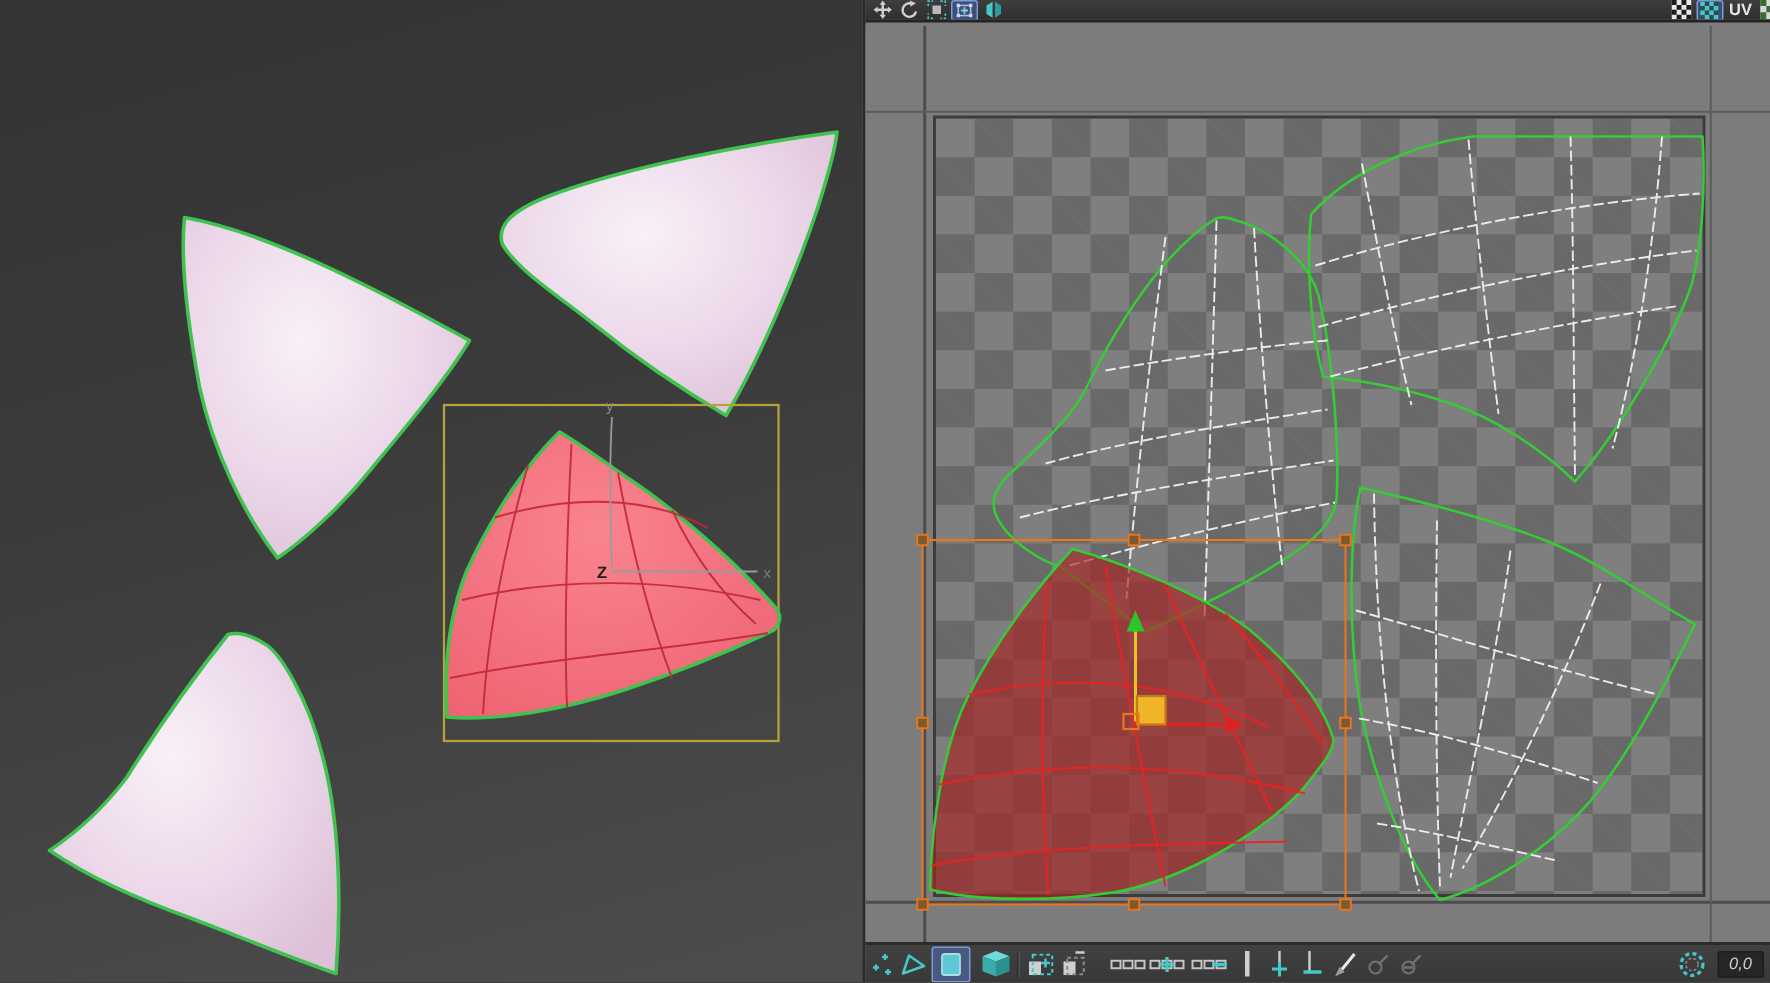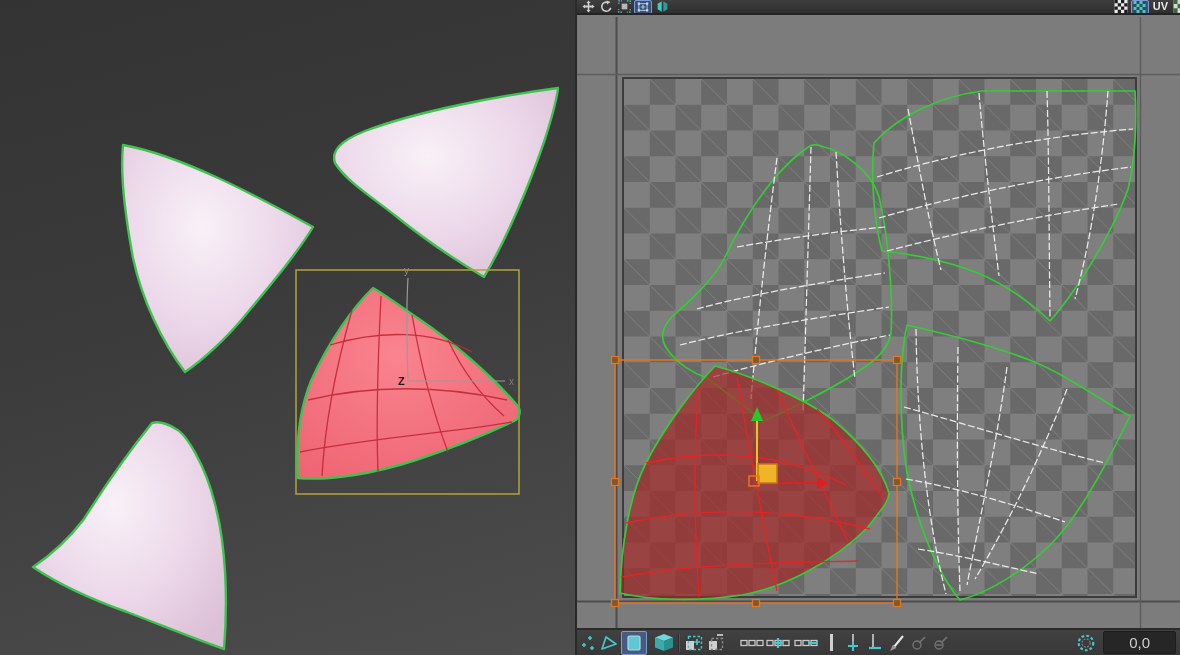--- a/index.html
+++ b/index.html
@@ -8,21 +8,21 @@
          -webkit-user-select:none;user-select:none;}
   
   #viewport3d{position:absolute;left:0;top:0;width:575px;height:655px;
               background:linear-gradient(165deg,#333333 0%,#3b3b3b 45%,#4d4d4d 100%);}
   #viewport3d svg{position:absolute;left:0;top:0;}
   
   #uvpanel{position:absolute;left:575px;top:0;width:605px;height:655px;background:#7c7c7c;
            border-left:2px solid #2a2a2a;box-sizing:border-box;}
   #uv-top-toolbar{position:absolute;left:0;top:0;width:100%;height:15px;
                   background:linear-gradient(#3e3e3e,#2f2f2f);border-bottom:2px solid #232323;
-                  display:flex;box-sizing:border-box;padding:0 0 0 2px;overflow:hidden;}
+                  display:flex;align-items:center;box-sizing:border-box;padding:0 0 0 2px;overflow:hidden;}
   .tb-btn{display:flex;align-items:center;justify-content:center;height:13px;width:16px;margin:0 1px;flex:0 0 auto;}
   .tb-btn svg{display:block;}
   .tb-active{background:#3d4f77;border:1px solid #7b9bd8;border-radius:2px;height:12px;width:16px;}
   .tb-spacer{flex:1 1 auto;}
   .uv-label{color:#e6e6e6;font-size:11px;font-weight:bold;letter-spacing:0;margin:0 3px;flex:0 0 auto;}
   
   #uv-canvas{position:absolute;left:0;top:17px;width:605px;height:611px;background:#7c7c7c;overflow:hidden;}
   #checker-tile{position:absolute;left:45px;top:60px;width:515px;height:521px;
     background-color:#7f7f7f;
     background-image:
@@ -35,22 +35,22 @@
   
   #uv-bottom-toolbar{position:absolute;left:0;top:628px;width:100%;height:27px;
     background:linear-gradient(#414141,#383838);border-top:2px solid #2b2b2b;box-sizing:border-box;
     display:flex;align-items:center;padding:0 4px 0 3px;overflow:hidden;}
   .bb-btn{display:flex;align-items:center;justify-content:center;height:22px;width:20px;margin:0 1px;flex:0 0 auto;}
   .bb-active{background:#49597f;border:1px solid #7b9bd8;border-radius:2px;width:24px;height:22px;}
   .bb-sep{width:1px;height:18px;background:#2c2c2c;border-right:1px solid #555;margin:0 3px;flex:0 0 auto;}
   .bb-bar{width:3px;height:17px;background:#cfcfcf;margin:0 9px;flex:0 0 auto;}
   .bb-gap{width:12px;flex:0 0 auto;}
   .bb-faded{opacity:.35;}
-  .coords-field{background:#262626;color:#cfcfcf;font-size:15px;padding:2px 25px;border-radius:2px;
-    border:1px solid #1d1d1d;margin-left:6px;flex:0 0 auto;}
+  .coords-field{background:#262626;color:#cfcfcf;font-size:11px;padding:2px 7px;border-radius:2px;
+    border:1px solid #1d1d1d;margin-left:6px;flex:0 0 auto;font-style:italic;}
 </style>
 </head>
 <body>
 
 <div id="stage">
 
   <div id="viewport3d">
     <svg width="575" height="655" viewBox="0 0 575 655">
       <defs>
         <radialGradient id="pg" cx="42%" cy="36%" r="75%">

